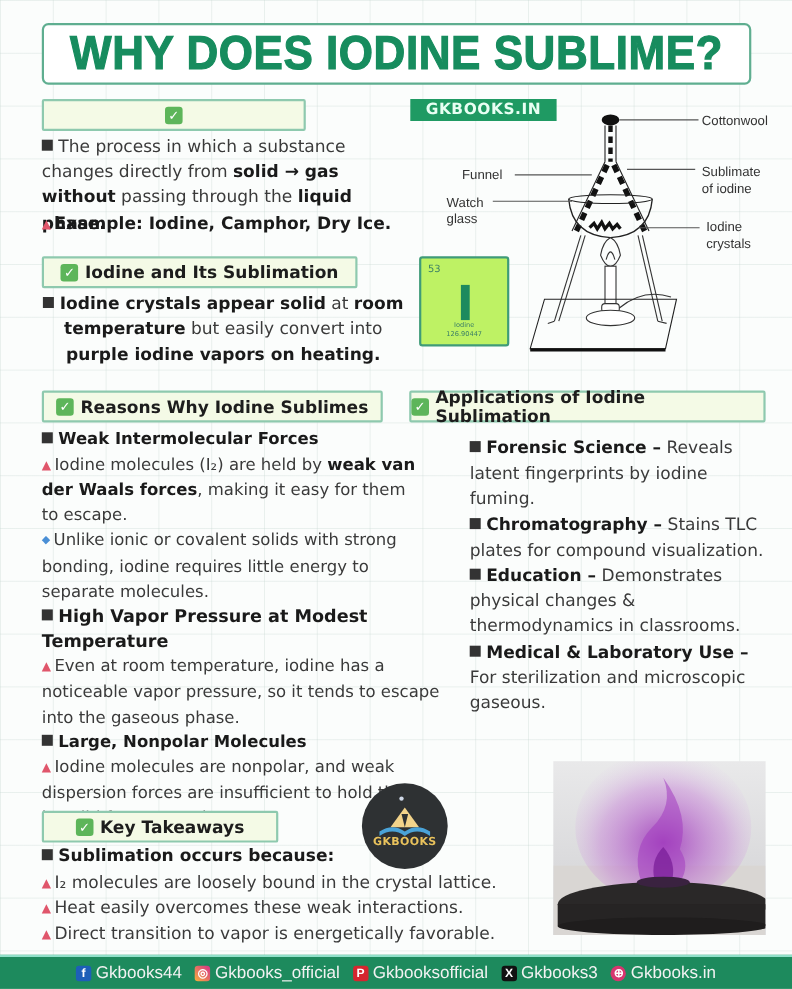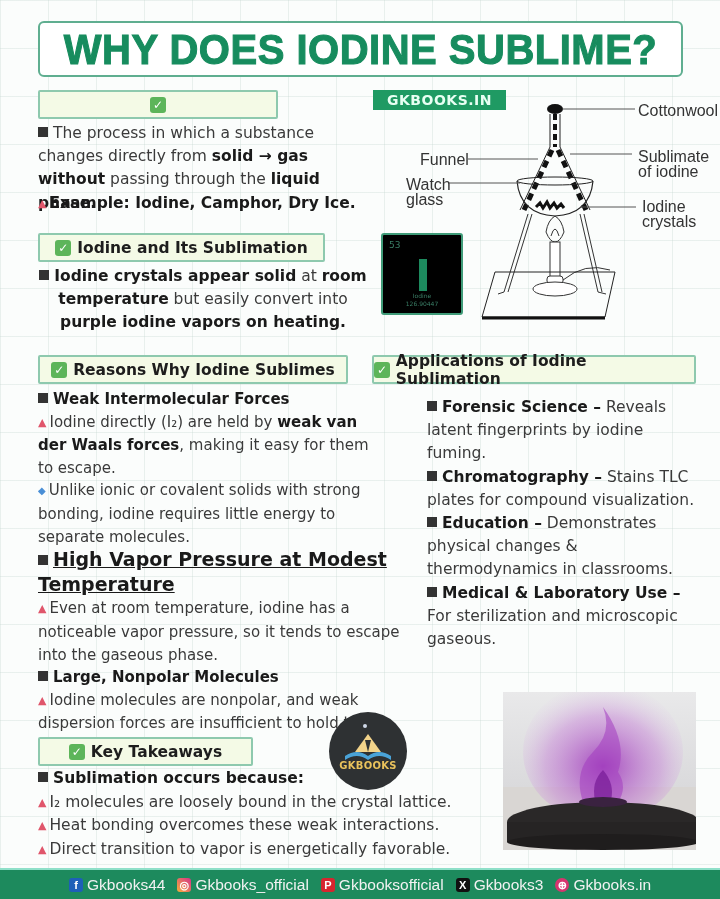--- a/index.html
+++ b/index.html
@@ -42,24 +42,24 @@
   .txt b { color: #1a1a1a; }
   .sq { display: inline-block; width: 10px; height: 10px; background: #333; margin-right: 5px; vertical-align: 1px; }
   .tri { color: #e0566b; font-size: 11px; margin-right: 3px; vertical-align: 1px; }
   .dia { color: #4a8fd6; font-size: 10px; margin-right: 3px; vertical-align: 1px; }
   .brand-tag {
     position: absolute; left: 373px; top: 90px; width: 133px; height: 20px;
     background: #1f9a63; color: #e8fff3; font-weight: bold; font-size: 14px;
     display: flex; align-items: center; justify-content: center; letter-spacing: 0.5px;
   }
   .diagram { position: absolute; left: 400px; top: 92px; width: 320px; height: 240px; }
-  .diag-label { position: absolute; font-family: "Liberation Sans", sans-serif; font-size: 16px; color: #333; line-height: 15px; }
+  .diag-label { position: absolute; font-family: "Liberation Sans", sans-serif; font-size: 12px; color: #333; line-height: 15px; }
   .element-card {
     position: absolute; left: 381px; top: 233px; width: 82px; height: 82px;
-    border: 2px solid #3f9b78; border-radius: 3px; background: #000000;
+    border: 2px solid #3f9b78; border-radius: 3px; background: #bef264;
   }
   .element-card .num { position: absolute; left: 6px; top: 5px; font-size: 9px; color: #3a7e66; }
   .element-card .sym { position: absolute; left: 36px; top: 24px; width: 8px; height: 32px; background: #1d8a5e; }
   .element-card .nm { position: absolute; left: 0; right: 0; top: 57px; font-size: 6px; text-align: center; color: #3a7e66; }
   .element-card .mass { position: absolute; left: 0; right: 0; top: 65px; font-size: 6px; text-align: center; color: #3a7e66; }
   .logo {
     position: absolute; left: 329px; top: 712px; width: 78px; height: 78px; border-radius: 50%;
     background: #2e3133; overflow: hidden;
   }
   .logo .lt { position: absolute; left: 0; right: 0; top: 48px; text-align: center; font-weight: bold; font-size: 10px; color: #e9c25c; letter-spacing: 0.3px; }
@@ -161,23 +161,23 @@
   <span class="nm">Iodine</span>
   <span class="mass">126.90447</span>
 </div>
 
 <div class="sec-head" style="left:38px; top:355px; width:310px;">
   <span class="check">✓</span>
   <span>Reasons Why Iodine Sublimes</span>
 </div>
 <div class="txt" style="left:38px; top:388px; width:345px; font-size:15px; line-height:22.6px;">
   <div><span class="sq"></span><b>Weak Intermolecular Forces</b></div>
-  <div><span class="tri">▲</span><span>Iodine directly (I₂) are held by </span><b>weak van der Waals forces</b><span>, making it easy for them to escape.</span></div>
+  <div><span class="tri">▲</span><span>Iodine molecules (I₂) are held by </span><b>weak van der Waals forces</b><span>, making it easy for them to escape.</span></div>
   <div><span class="dia">◆</span><span>Unlike ionic or covalent solids with strong bonding, iodine requires little energy to separate molecules.</span></div>
-  <div style="width:370px;"><span class="sq"></span><b style="font-size:19px;text-decoration:underline;">High Vapor Pressure at Modest Temperature</b></div>
+  <div style="width:370px;"><span class="sq"></span><b style="font-size:16px;">High Vapor Pressure at Modest Temperature</b></div>
   <div style="width:372px;"><span class="tri">▲</span><span>Even at room temperature, iodine has a noticeable vapor pressure, so it tends to escape into the gaseous phase.</span></div>
   <div><span class="sq"></span><b>Large, Nonpolar Molecules</b></div>
   <div><span class="tri">▲</span><span>Iodine molecules are nonpolar, and weak dispersion forces are insufficient to hold them in solid form strongly.</span></div>
 </div>
 
 <div class="sec-head" style="left:372px; top:355px; width:324px;">
   <span class="check">✓</span>
   <span>Applications of Iodine Sublimation</span>
 </div>
 <div class="txt" style="left:427px; top:396px; width:272px; line-height:23.2px;">
@@ -187,21 +187,21 @@
   <div><span class="sq"></span><b>Medical &amp; Laboratory Use –</b><span> For sterilization and microscopic gaseous.</span></div>
 </div>
 
 <div class="sec-head" style="left:38px; top:737px; width:215px;">
   <span class="check">✓</span>
   <span>Key Takeaways</span>
 </div>
 <div class="txt" style="left:38px; top:767px; width:440px; line-height:23.5px;">
   <div><span class="sq"></span><b>Sublimation occurs because:</b></div>
   <div><span class="tri">▲</span><span>I₂ molecules are loosely bound in the crystal lattice.</span></div>
-  <div><span class="tri">▲</span><span>Heat bonding overcomes these weak interactions.</span></div>
+  <div><span class="tri">▲</span><span>Heat easily overcomes these weak interactions.</span></div>
   <div><span class="tri">▲</span><span>Direct transition to vapor is energetically favorable.</span></div>
 </div>
 
 <div class="logo">
   <svg width="78" height="78" viewBox="0 0 78 78">
     <circle cx="36" cy="14" r="2" fill="#cfd8e8"></circle>
     <path d="M26 40 L39 22 L52 40 Z" fill="#f2d38a"></path>
     <path d="M36 28 L39 40 L42 28" fill="#2e3133"></path>
     <path d="M16 44 Q28 36 39 44 Q50 36 62 44 L62 48 Q50 40 39 48 Q28 40 16 48 Z" fill="#4aa3d8"></path>
   </svg>

